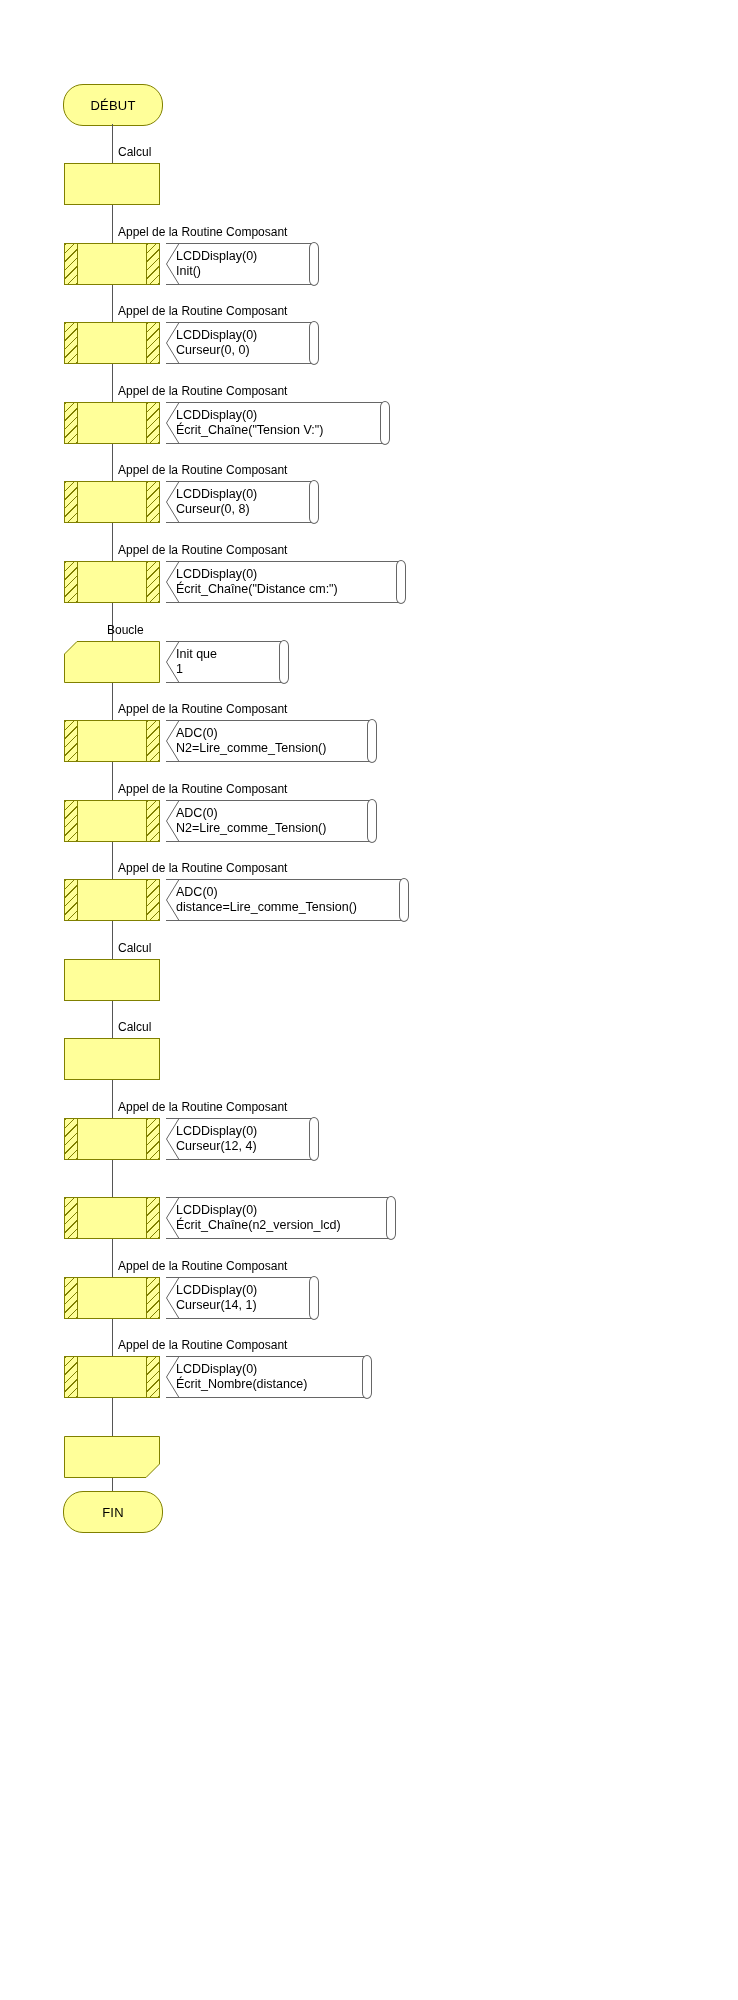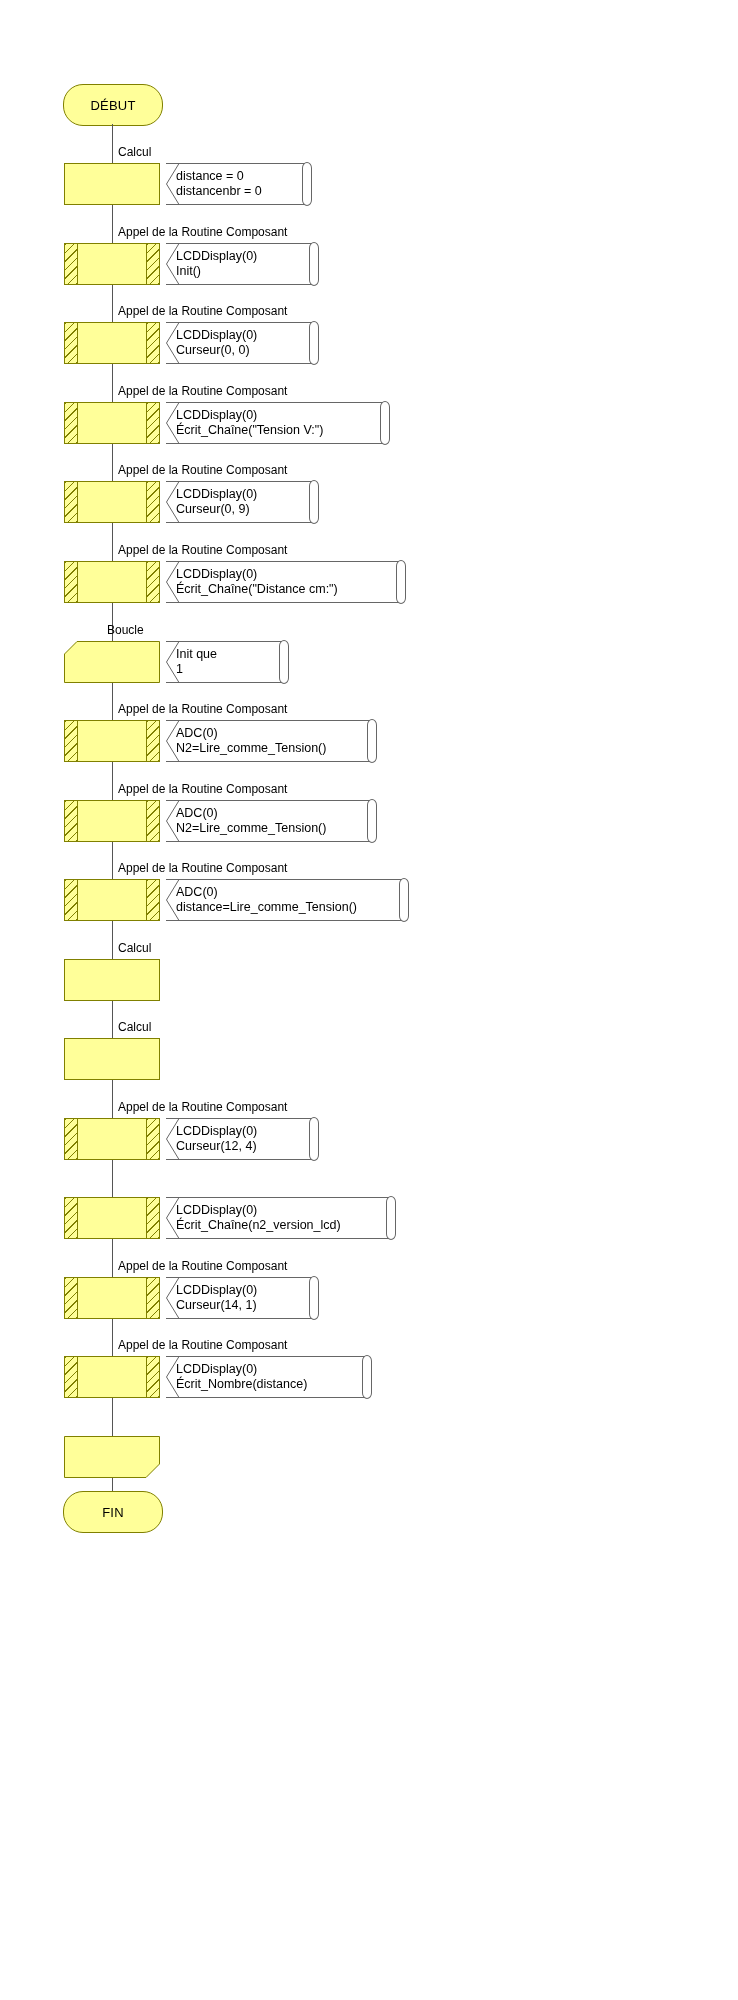--- a/index.html
+++ b/index.html
@@ -100,33 +100,20 @@
   }
 </style>
 </head>
 <body>
 
 <div id="canvas">
     <div class="terminator" style="left: 63px; top: 84px;">DÉBUT</div>
     <div class="spine" style="top: 124px; height: 39px;"></div>
     <div class="caption" style="left: 118px; top: 145px;">Calcul</div>
     <div class="proc" style="left: 64px; top: 163px;"></div>
-    <div class="note" style="left: 166px; top: 163px; width: 152px;">
-      <div class="nbody" style="width: 140px;"></div>
-      <div class="nelbow"><svg width="14" height="42">
-          <path d="M 13,0.5 L 0.5,21 L 13,41.5" fill="none" stroke="#666" stroke-width="1"></path>
-        </svg></div>
-      <div class="ntext">
-        <span>distance = 0</span>
-        <span>distancenbr = 0</span>
-      </div>
-      <div class="ncap" style="left: 136px;">
-        <div class="pill"></div>
-      </div>
-    </div>
     <div class="spine" style="top: 205px; height: 38px;"></div>
     <div class="caption" style="left: 118px; top: 225px;">Appel de la Routine Composant</div>
     <div class="sub" style="left: 64px; top: 243px;">
       <div class="hatch l"></div>
       <div class="hatch r"></div>
     </div>
     <div class="note" style="left: 166px; top: 243px; width: 159px;">
       <div class="nbody" style="width: 147px;"></div>
       <div class="nelbow"><svg width="14" height="42">
           <path d="M 13,0.5 L 0.5,21 L 13,41.5" fill="none" stroke="#666" stroke-width="1"></path>
@@ -183,21 +170,21 @@
       <div class="hatch l"></div>
       <div class="hatch r"></div>
     </div>
     <div class="note" style="left: 166px; top: 481px; width: 159px;">
       <div class="nbody" style="width: 147px;"></div>
       <div class="nelbow"><svg width="14" height="42">
           <path d="M 13,0.5 L 0.5,21 L 13,41.5" fill="none" stroke="#666" stroke-width="1"></path>
         </svg></div>
       <div class="ntext">
         <span>LCDDisplay(0)</span>
-        <span>Curseur(0, 9)</span>
+        <span>Curseur(0, 8)</span>
       </div>
       <div class="ncap" style="left: 143px;">
         <div class="pill"></div>
       </div>
     </div>
     <div class="spine" style="top: 523px; height: 38px;"></div>
     <div class="caption" style="left: 118px; top: 543px;">Appel de la Routine Composant</div>
     <div class="sub" style="left: 64px; top: 561px;">
       <div class="hatch l"></div>
       <div class="hatch r"></div>

